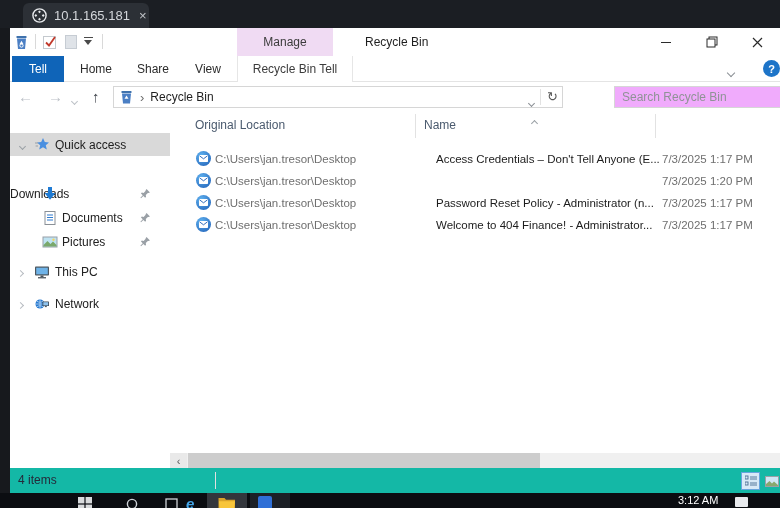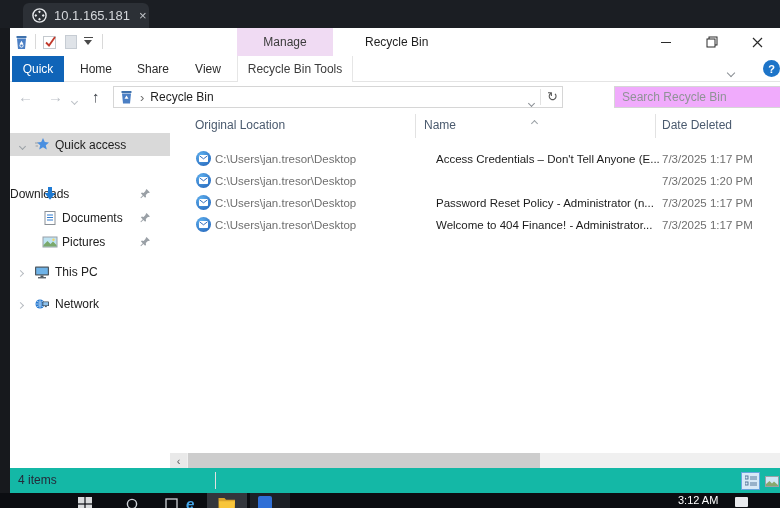--- a/index.html
+++ b/index.html
@@ -180,25 +180,25 @@
         </svg>
       </div>
       <div class="win-btn btn-close">
         <svg width="11" height="11" viewBox="0 0 11 11">
           <path d="M1 1 L10 10 M10 1 L1 10" stroke="#2b2b2b" stroke-width="1.2"></path>
         </svg>
       </div>
     </div>
 
     <div class="menubar">
-      <div class="rtab rtab-file">Quick</div>
+      <div class="rtab rtab-file">Tell</div>
       <div class="rtab rtab-home">Home</div>
       <div class="rtab rtab-share">Share</div>
       <div class="rtab rtab-view">View</div>
-      <div class="rtab rtab-ctx">Recycle Bin Tools</div>
+      <div class="rtab rtab-ctx">Recycle Bin Tell</div>
       <span class="ribbon-collapse"><span class="chev down"></span></span>
       <span class="help-circle">?</span>
     </div>
 
     <div class="navbar">
       <span class="nav-arrow" style="left:8px;color:#bcc1c7">←</span>
       <span class="nav-arrow" style="left:38px;color:#bcc1c7">→</span>
       <span style="position:absolute;left:62px;top:11px;color:#bcc1c7"><span class="chev down small"></span></span>
       <span class="nav-arrow" style="left:82px;color:#40464d">↑</span>
 
@@ -314,21 +314,20 @@
             </svg>
           </span>
           <span class="side-label" style="margin-left:45px">Network</span>
         </div>
       </div>
 
       <div class="filelist">
         <span class="col-header" style="left:25px">Original Location</span>
         <span class="sort-chev"><span class="chev up small"></span></span>
         <span class="col-header" style="left:254px">Name</span>
-        <span class="col-header" style="left:492px">Date Deleted</span>
         <span class="col-sep" style="left:245px"></span>
         <span class="col-sep" style="left:485px"></span>
 
         <div class="file-row" style="top:36px">
           <span class="mail-icon">
             <svg width="9" height="7" viewBox="0 0 9 7">
                 <rect width="9" height="7" rx="0.8" fill="#fff"></rect>
                 <path d="M0.5 0.8 L4.5 3.8 L8.5 0.8" stroke="#1d5cb4" stroke-width="0.9" fill="none"></path>
               </svg>
           </span>

